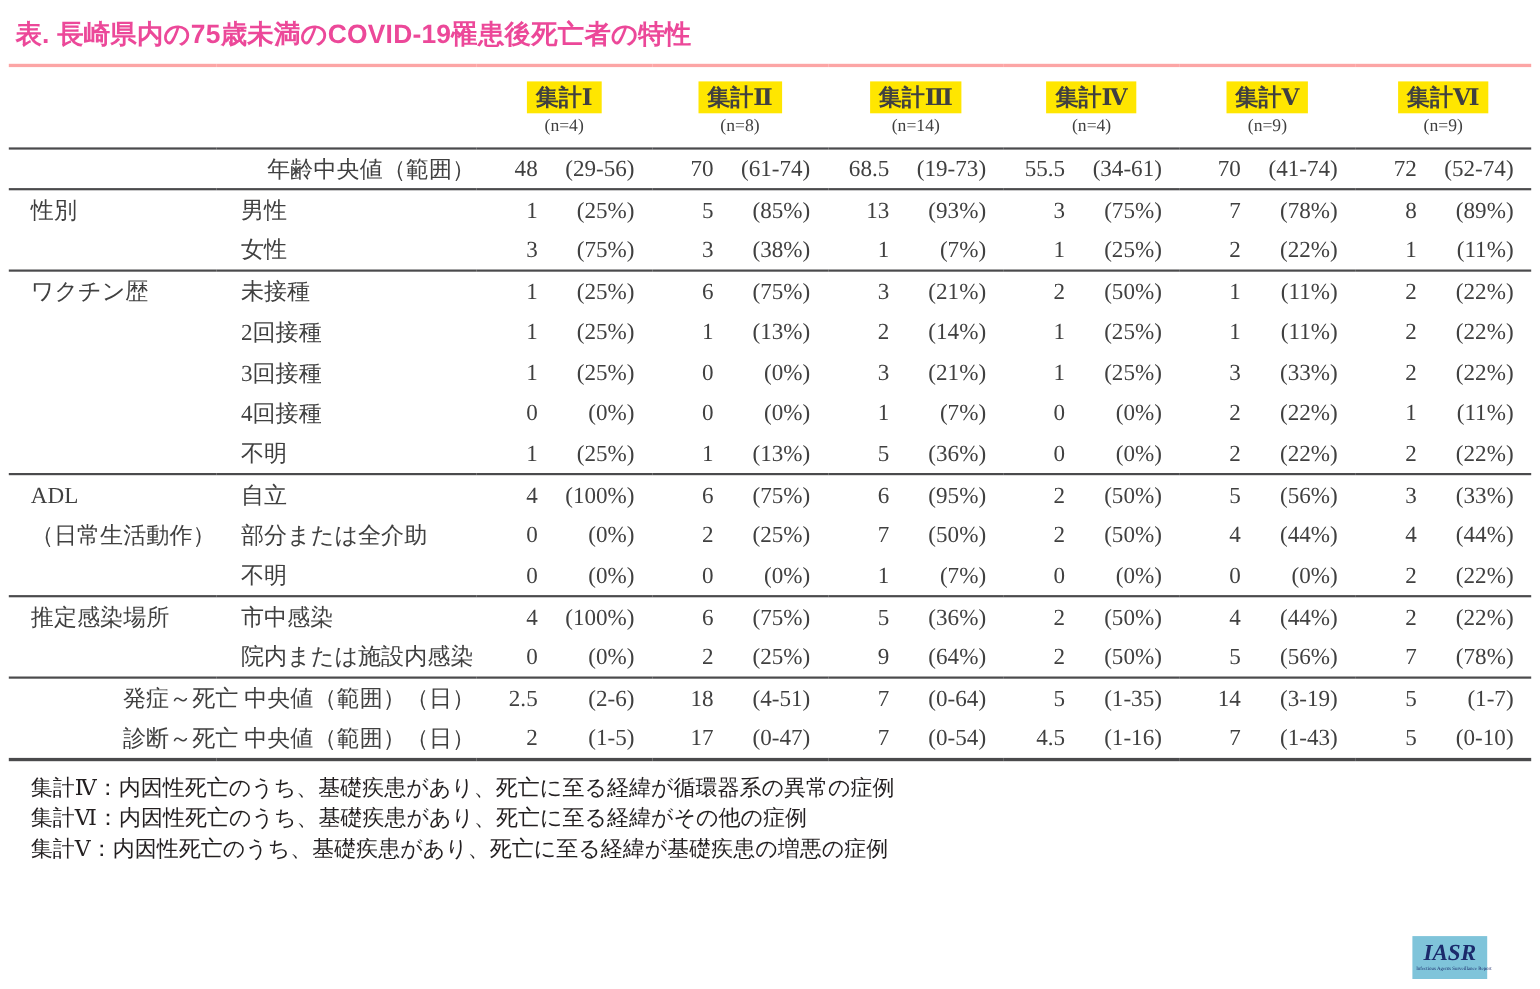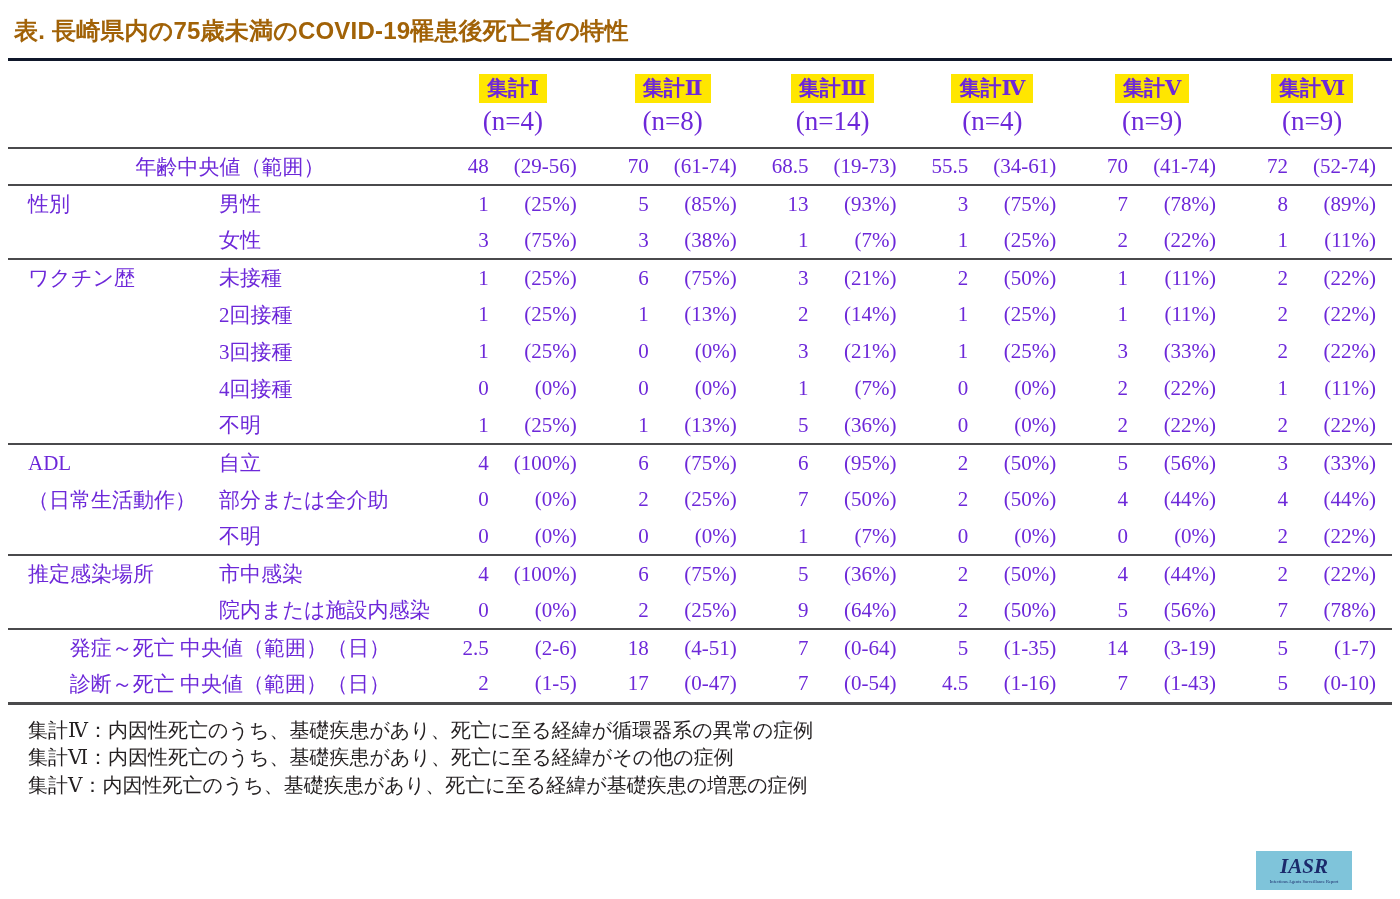--- a/index.html
+++ b/index.html
@@ -4,50 +4,50 @@
 <style>
   html,body{margin:0;padding:0;}
   body{
     width:1400px;height:899px;background:#ffffff;color:#231f20;
     font-family:"Liberation Serif","DejaVu Serif",serif;
     position:relative;overflow:hidden;
   }
   .page-title{
     font-family:"Liberation Sans","DejaVu Sans",sans-serif;
     font-weight:bold;font-size:24px;letter-spacing:0.2px;
-    margin:15px 0 0 14px;color:#a16207;
+    margin:15px 0 0 14px;color:#ec4899;
   }
   .table-wrap{margin:11px 8px 0 8px;}
   table.main{
-    width:100%;border-collapse:collapse;font-size:21px;color:#6d28d9;
-    border-top:3px solid #0f172a;border-bottom:3px solid #4a4a4c;
+    width:100%;border-collapse:collapse;font-size:21px;color:#404040;
+    border-top:3px solid #fca5a5;border-bottom:3px solid #4a4a4c;
   }
   thead{border-bottom:2px solid #4a4a4c;}
   tbody + tbody{border-top:2px solid #4a4a4c;}
   col.c-group{width:186px;}
   col.c-item{width:236px;}
   col.c-num{width:160px;}
   th.colhead{padding-top:13px;padding-bottom:2px;text-align:center;font-weight:normal;}
   .hl{
     background:var(--hl,#ffe600);display:inline-block;
     padding:2px 8px 3px 8px;font-weight:600;font-size:21px;line-height:24px;
   }
-  td.coln{text-align:center;padding:1px 0 10px 0;font-size:27px;}
+  td.coln{text-align:center;padding:1px 0 10px 0;font-size:16px;}
   tr.drow{height:37px;}
   td.lblgroup{padding-left:20px;text-align:left;white-space:nowrap;}
   td.lblitem{padding-left:22px;text-align:left;white-space:nowrap;margin-top:45px;}
-  td.lblwide{padding-left:20px;text-align:center;white-space:nowrap;margin-top:12px;}
+  td.lblwide{padding-left:20px;text-align:right;white-space:nowrap;margin-top:12px;}
   td.numcell{padding:0;}
   .num{display:flex;justify-content:flex-end;align-items:baseline;padding-right:16px;}
   .num .v{min-width:44px;text-align:right;white-space:nowrap;}
   .num .p{min-width:88px;text-align:right;white-space:nowrap;}
   .footnotes{margin:12px 0 0 28px;font-size:20px;line-height:27.5px;color:#231f20;}
   .fnote{white-space:nowrap;}
   .logo{
-    position:absolute;right:48px;top:851px;width:96px;height:39px;
+    position:absolute;right:48px;top:851px;width:68px;height:39px;
     background:var(--logo-bg,#7fc4da);text-align:center;
   }
   .logo .main{
     display:block;font-family:"Liberation Serif","DejaVu Serif",serif;
     font-style:italic;font-weight:bold;font-size:21px;line-height:25px;
     margin-top:3px;color:var(--logo-fg,#1b2a6b);
   }
   .logo .sub{
     display:block;font-size:5px;line-height:6px;transform:scale(0.9);
     color:var(--logo-fg,#1b2a6b);white-space:nowrap;

